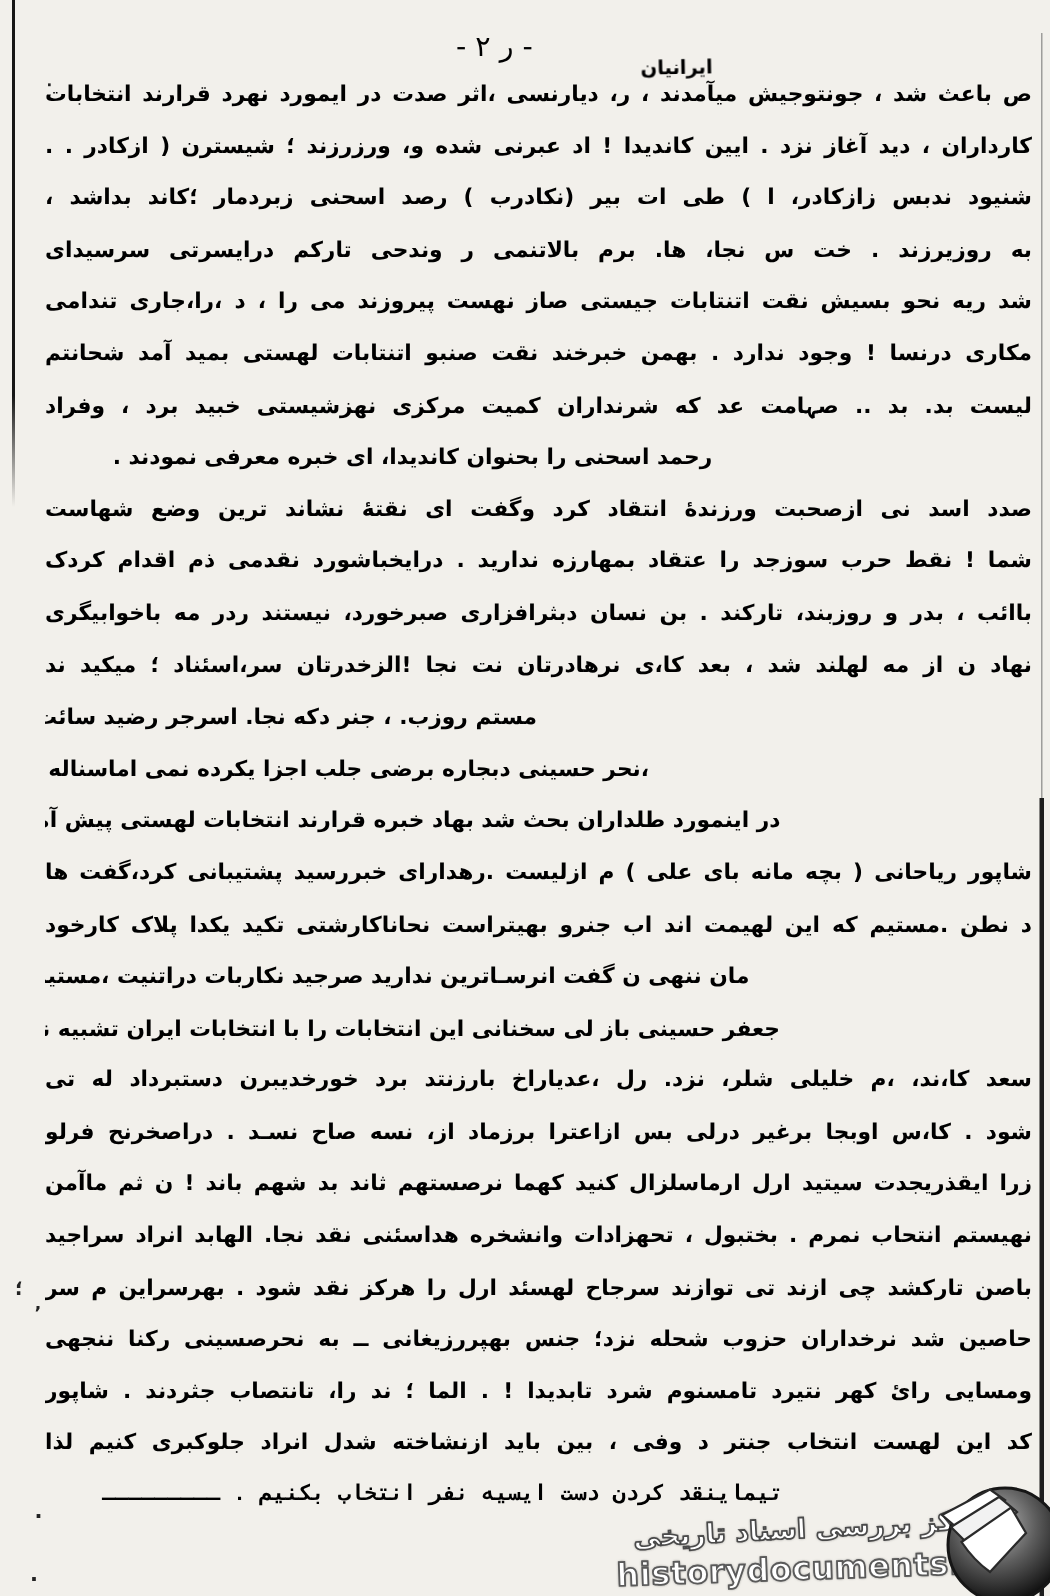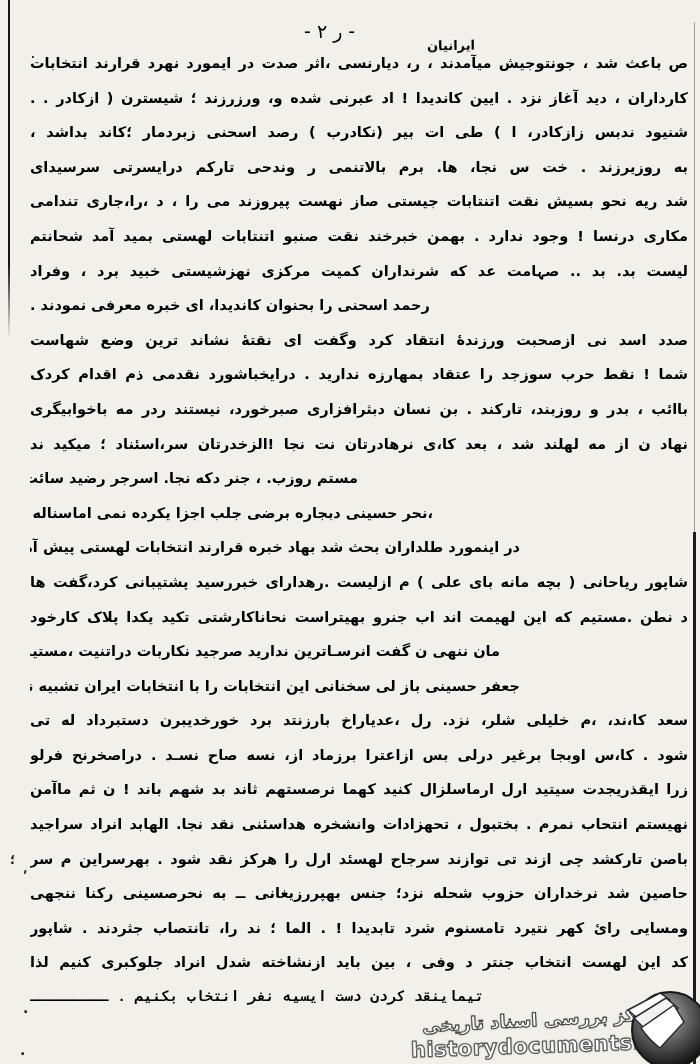--- a/index.html
+++ b/index.html
@@ -24,21 +24,21 @@
     font-size:13px;font-weight:700;color:#141210;
     filter:blur(.4px) contrast(1.4);transform:rotate(-1deg);margin-left:24px;
   }
   
   .bodytext{
     position:absolute;top:46px;left:30px;right:12px;
     direction:rtl;color:#15120f;
     font-size:14.5px;font-weight:700;line-height:34.6px;
     filter:blur(.5px) contrast(1.45);
   }
-  .ln{white-space:nowrap;overflow:hidden;text-align:left;}
+  .ln{white-space:nowrap;overflow:hidden;text-align:center;}
   .full{white-space:normal;text-align:justify;text-align-last:justify;word-spacing:2px;height:34.6px;overflow:hidden;}
   .mrA{padding-right:168px;}   
   .mrB{padding-right:330px;}   
   .mrC{padding-right:255px;}
   .mrD{padding-right:188px;}
   .mrE{padding-right:128px;font-family:Liberation Mono, monospace;}   
   
   .wm{position:absolute;right:0;bottom:0;width:290px;height:84px;}
   .wm-fa{
     position:absolute;right:42px;bottom:34px;white-space:nowrap;

